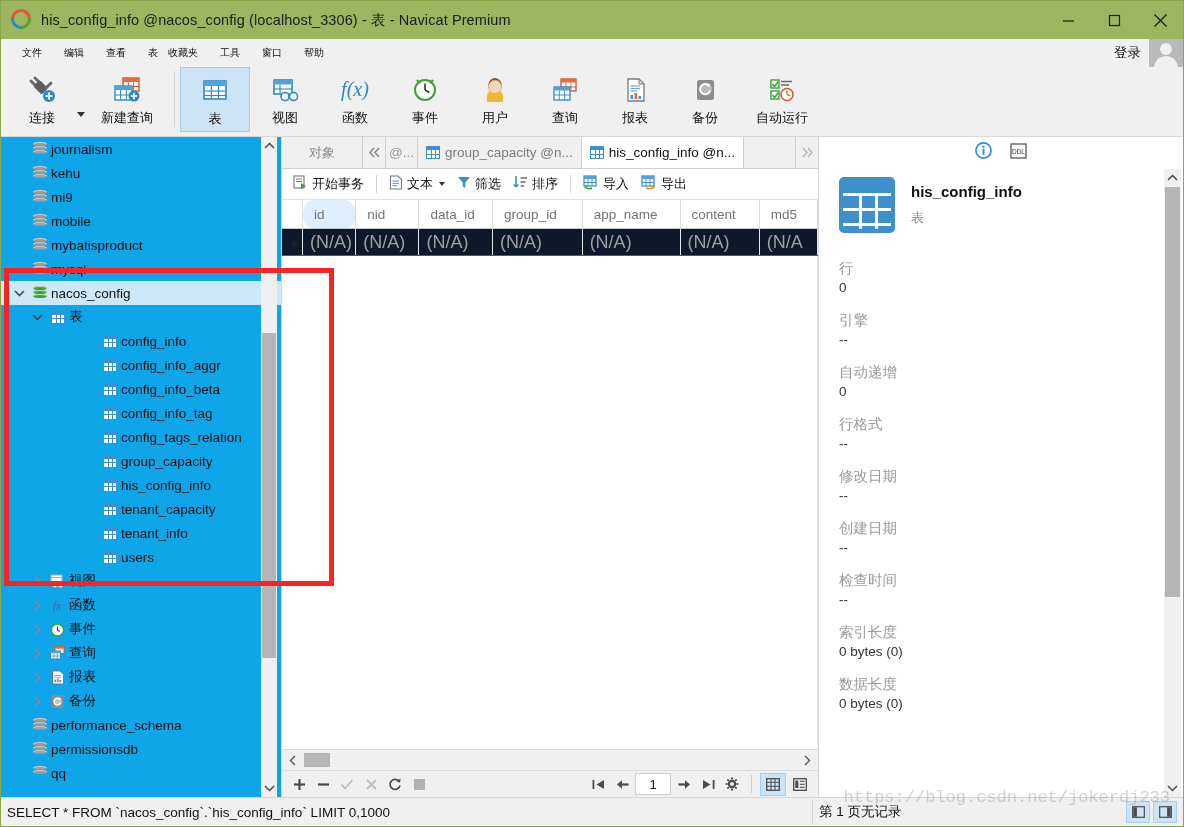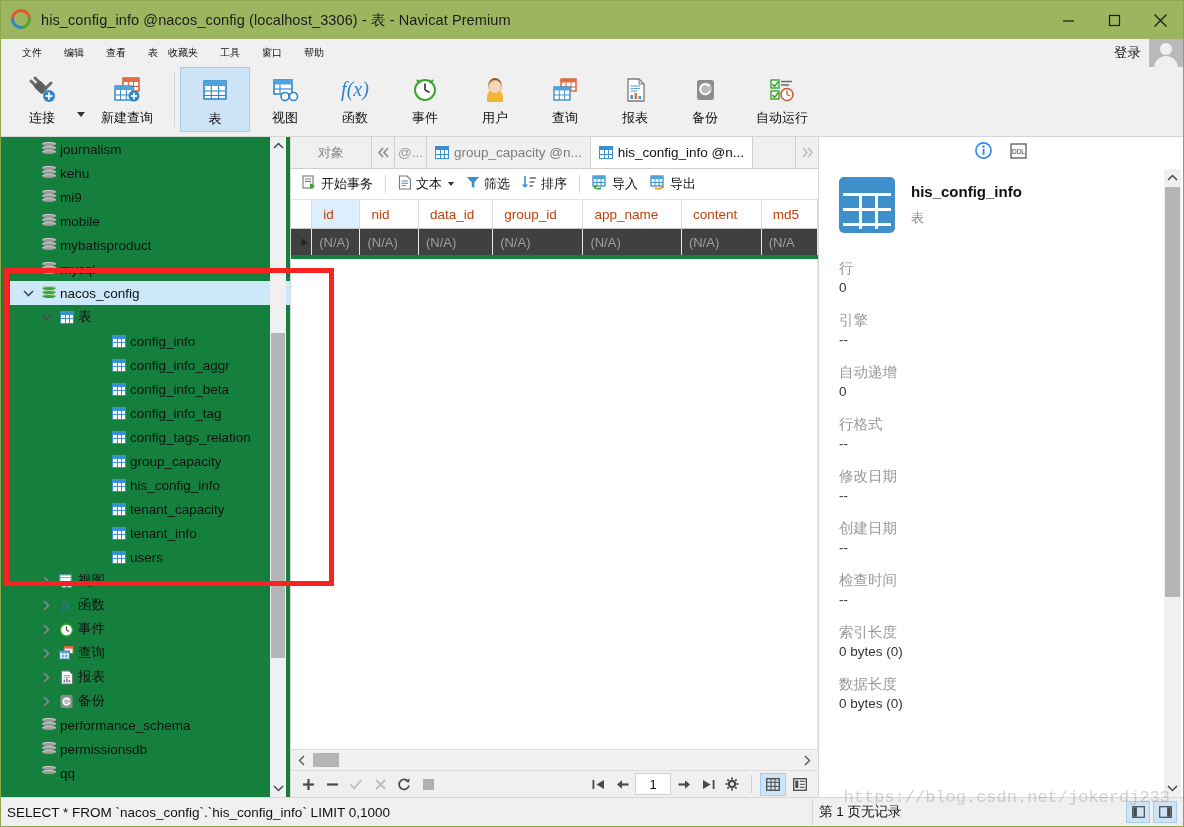--- a/index.html
+++ b/index.html
@@ -121,23 +121,23 @@
 
   
   .main {
     flex: 1; display: flex; min-height: 0;
     background: #f0f0f0;
   }
 
   
   .sidebar {
     width: 280px; min-width: 280px;
-    background: #15803d;
+    background: #0ea5e9;
     border-right: 1px solid #d7d7d7;
-    position: relative; overflow: hidden; padding-left: 9px;
+    position: relative; overflow: hidden;
   }
   .tree { padding-top: 0; }
   .tnode {
     height: 24px; display: flex; align-items: center;
     padding-left: 10px; white-space: nowrap; font-size: 13.5px;
     color: #111; position: relative;
   }
   .tnode.selected { background: #cde8f8; }
   .twist {
     width: 16px; height: 16px; flex: 0 0 16px;
@@ -237,26 +237,26 @@
     white-space:nowrap;
   }
   .dt-sep { width:1px;height:18px;background:#d5d5d5;margin:0 5px; }
   .dt-caret{ width:0;height:0;border-left:3.5px solid transparent;border-right:3.5px solid transparent;border-top:4.5px solid #333;margin-left:2px;}
 
   
   .gridwrap { flex:1; min-height:0; display:flex; flex-direction:column; background:#fff; position:relative; }
   table.grid { border-collapse: collapse; table-layout: fixed; }
   table.grid th {
     height: 26px; background:#fff; border-right:1px solid #dcdcdc; border-bottom:1px solid #c9c9c9;
-    font-weight:normal; font-size:13.5px; text-align:left; padding-left:11px; color:#c2410c;
+    font-weight:normal; font-size:13.5px; text-align:left; padding-left:11px; color:#737373;border-radius:13px;
   }
   table.grid th.first { background:#ddeeff; }
   table.grid td {
-    height: 24px; border-right:1px solid #e6e6e6; border-bottom:4px solid #15803d;
-    font-size:13px; color:#9f9f9f; padding-left:7px; background:#404040;
+    height: 24px; border-right:1px solid #e6e6e6; border-bottom:1px solid #15803d;
+    font-size:18px; color:#9f9f9f; padding-left:7px; background:#0f172a;
   }
   td.rowmark {
     width: 14px; padding:0; border-right:1px solid #e6e6e6; text-align:center;
     color:#222; background:#fff;
   }
   th.rowmarkh { width:14px; padding:0; background:#fff; }
   .gridfill { flex:1; background:#fff; border-right:1px solid #e6e6e6; }
 
   .hscroll {
     height: 20px; min-height:20px; display:flex;align-items:center;

